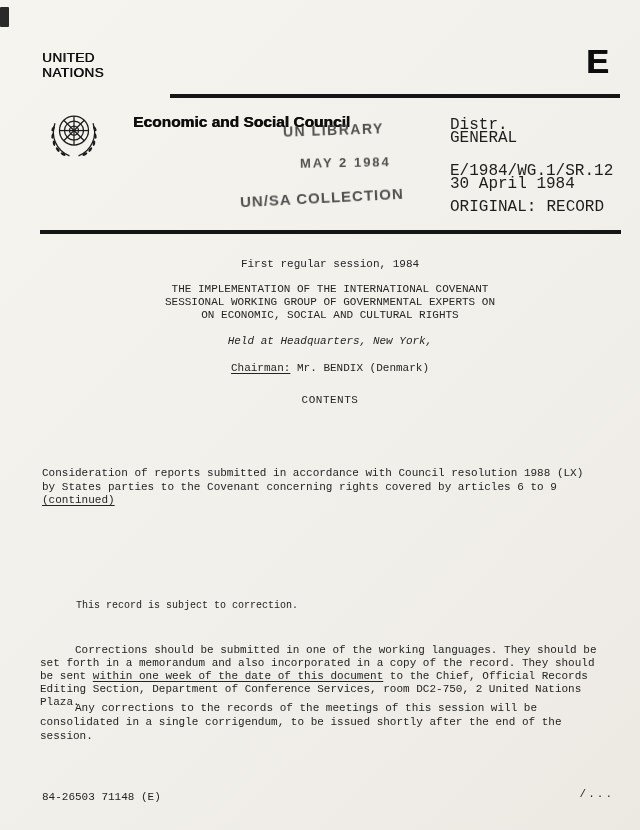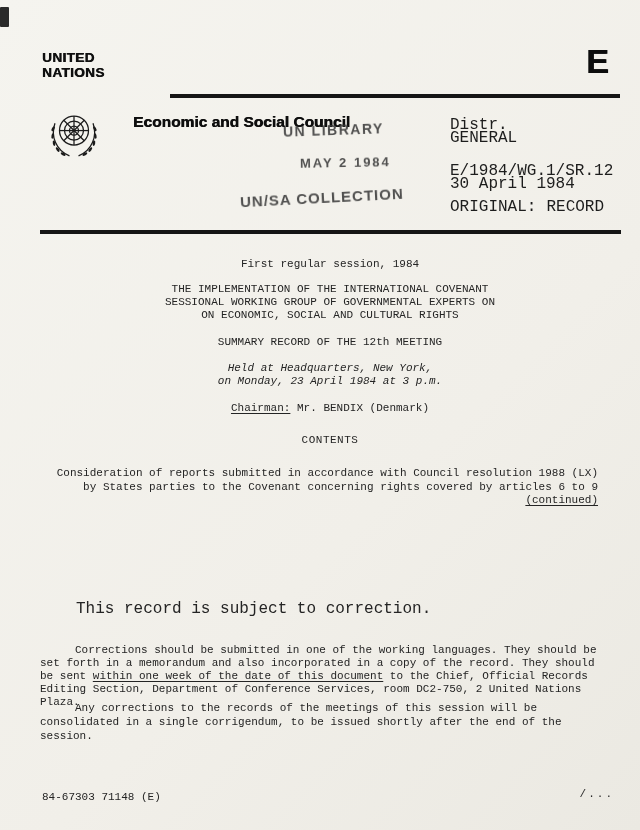--- a/index.html
+++ b/index.html
@@ -12,21 +12,21 @@
     font-family:"Liberation Mono","DejaVu Sans Mono",monospace;
     color:#232323;
     overflow:hidden;
   }
   .corner-smudge { position:absolute; left:0; top:7px; width:9px; height:20px; background:#2a2a2a; border-radius:1px; }
 
   
   .org-name {
     position:absolute; left:42px; top:50px;
     font-family:"Liberation Sans","DejaVu Sans",sans-serif;
-    font-weight:bold; font-size:13.5px; line-height:15px;
+    font-weight:normal; font-size:13.5px; line-height:15px;
     letter-spacing:.4px; color:#101010;
     text-shadow:.6px 0 0 #101010;
   }
   .doc-letter {
     position:absolute; left:586px; top:42px;
     font-family:"Liberation Sans","DejaVu Sans",sans-serif;
     font-weight:bold; font-size:34px; color:#0c0c0c;
     text-shadow:.8px 0 0 #0c0c0c;
   }
   .rule { position:absolute; background:#151515; }
@@ -62,26 +62,26 @@
   .center-block { position:absolute; left:20px; top:258px; width:620px; text-align:center; font-size:11px; line-height:13px; color:#242424; }
   .session-line { margin-bottom:12px; }
   .record-title { margin-top:14px; }
   .venue-block  { margin-top:13px;font-style:italic; }
   .chair-line   { margin-top:14px; }
   .contents-hd  { margin-top:19px; letter-spacing:.5px; }
   .u { text-decoration:underline; text-underline-offset:2px; }
 
   .contents-para {
     position:absolute; left:42px; top:467px; width:556px;
-    font-size:11px; line-height:13.5px; text-align:right; color:#242424;
+    font-size:11px; line-height:13.5px; text-align:left; color:#242424;
   }
   .contents-cont { display:inline-block; text-decoration:underline; text-underline-offset:2px; }
 
   
-  .fn-note  { position:absolute; left:76px; top:600px; font-size:16px; color:#242424; }
+  .fn-note  { position:absolute; left:76px; top:600px; font-size:10px; color:#242424; }
   .fn-para1 { position:absolute; left:40px; top:644px; width:574px; font-size:11px; line-height:13px; text-indent:35px; color:#242424; }
   .fn-para2 { position:absolute; left:40px; top:702px; width:574px; font-size:11px; line-height:13.8px; text-indent:35px; color:#242424; }
 
   .doc-number  { position:absolute; left:42px;  top:791px; font-size:11px; color:#242424; }
   .page-marker { position:absolute; right:26px; top:788px; font-size:11px; letter-spacing:2px; color:#2a2a2a; }
 </style>
 </head>
 <body>
 
 <div class="page">
@@ -141,24 +141,22 @@
     </div>
   </div>
 
   <div class="rule rule-mid"></div>
 
   <div class="center-block">
     <div class="session-line">First regular session, 1984</div>
     <div>THE IMPLEMENTATION OF THE INTERNATIONAL COVENANT</div>
     <div>SESSIONAL WORKING GROUP OF GOVERNMENTAL EXPERTS ON</div>
     <div>ON ECONOMIC, SOCIAL AND CULTURAL RIGHTS</div>
-    <div class="record-title">SUMMARY RECORD OF THE 12th MEETING</div>
     <div class="venue-block">
       <div>Held at Headquarters, New York,</div>
-      <div>on Monday, 23 April 1984 at 3 p.m.</div>
     </div>
     <div class="chair-line">
       <span class="u">Chairman:</span>
       <span>Mr. BENDIX (Denmark)</span>
     </div>
     <div class="contents-hd">CONTENTS</div>
   </div>
 
   <div class="contents-para">
     <span>Consideration of reports submitted in accordance with Council resolution 1988 (LX) by States parties to the Covenant concerning rights covered by articles 6 to 9</span>
@@ -166,16 +164,16 @@
   </div>
 
   <div class="fn-note">This record is subject to correction.</div>
 
   <div class="fn-para1">
     <span>Corrections should be submitted in one of the working languages.  They should be set forth in a memorandum and also incorporated in a copy of the record.  They should be sent </span><span class="u">within one week of the date of this document</span><span> to the Chief, Official Records Editing Section, Department of Conference Services, room DC2-750, 2 United Nations Plaza.</span>
   </div>
 
   <div class="fn-para2">Any corrections to the records of the meetings of this session will be consolidated in a single corrigendum, to be issued shortly after the end of the session.</div>
 
-  <div class="doc-number">84-67303  71148 (E)</div>
+  <div class="doc-number">84-26503  71148 (E)</div>
   <div class="page-marker">/...</div>
 
 </div>
 
 </body></html>

